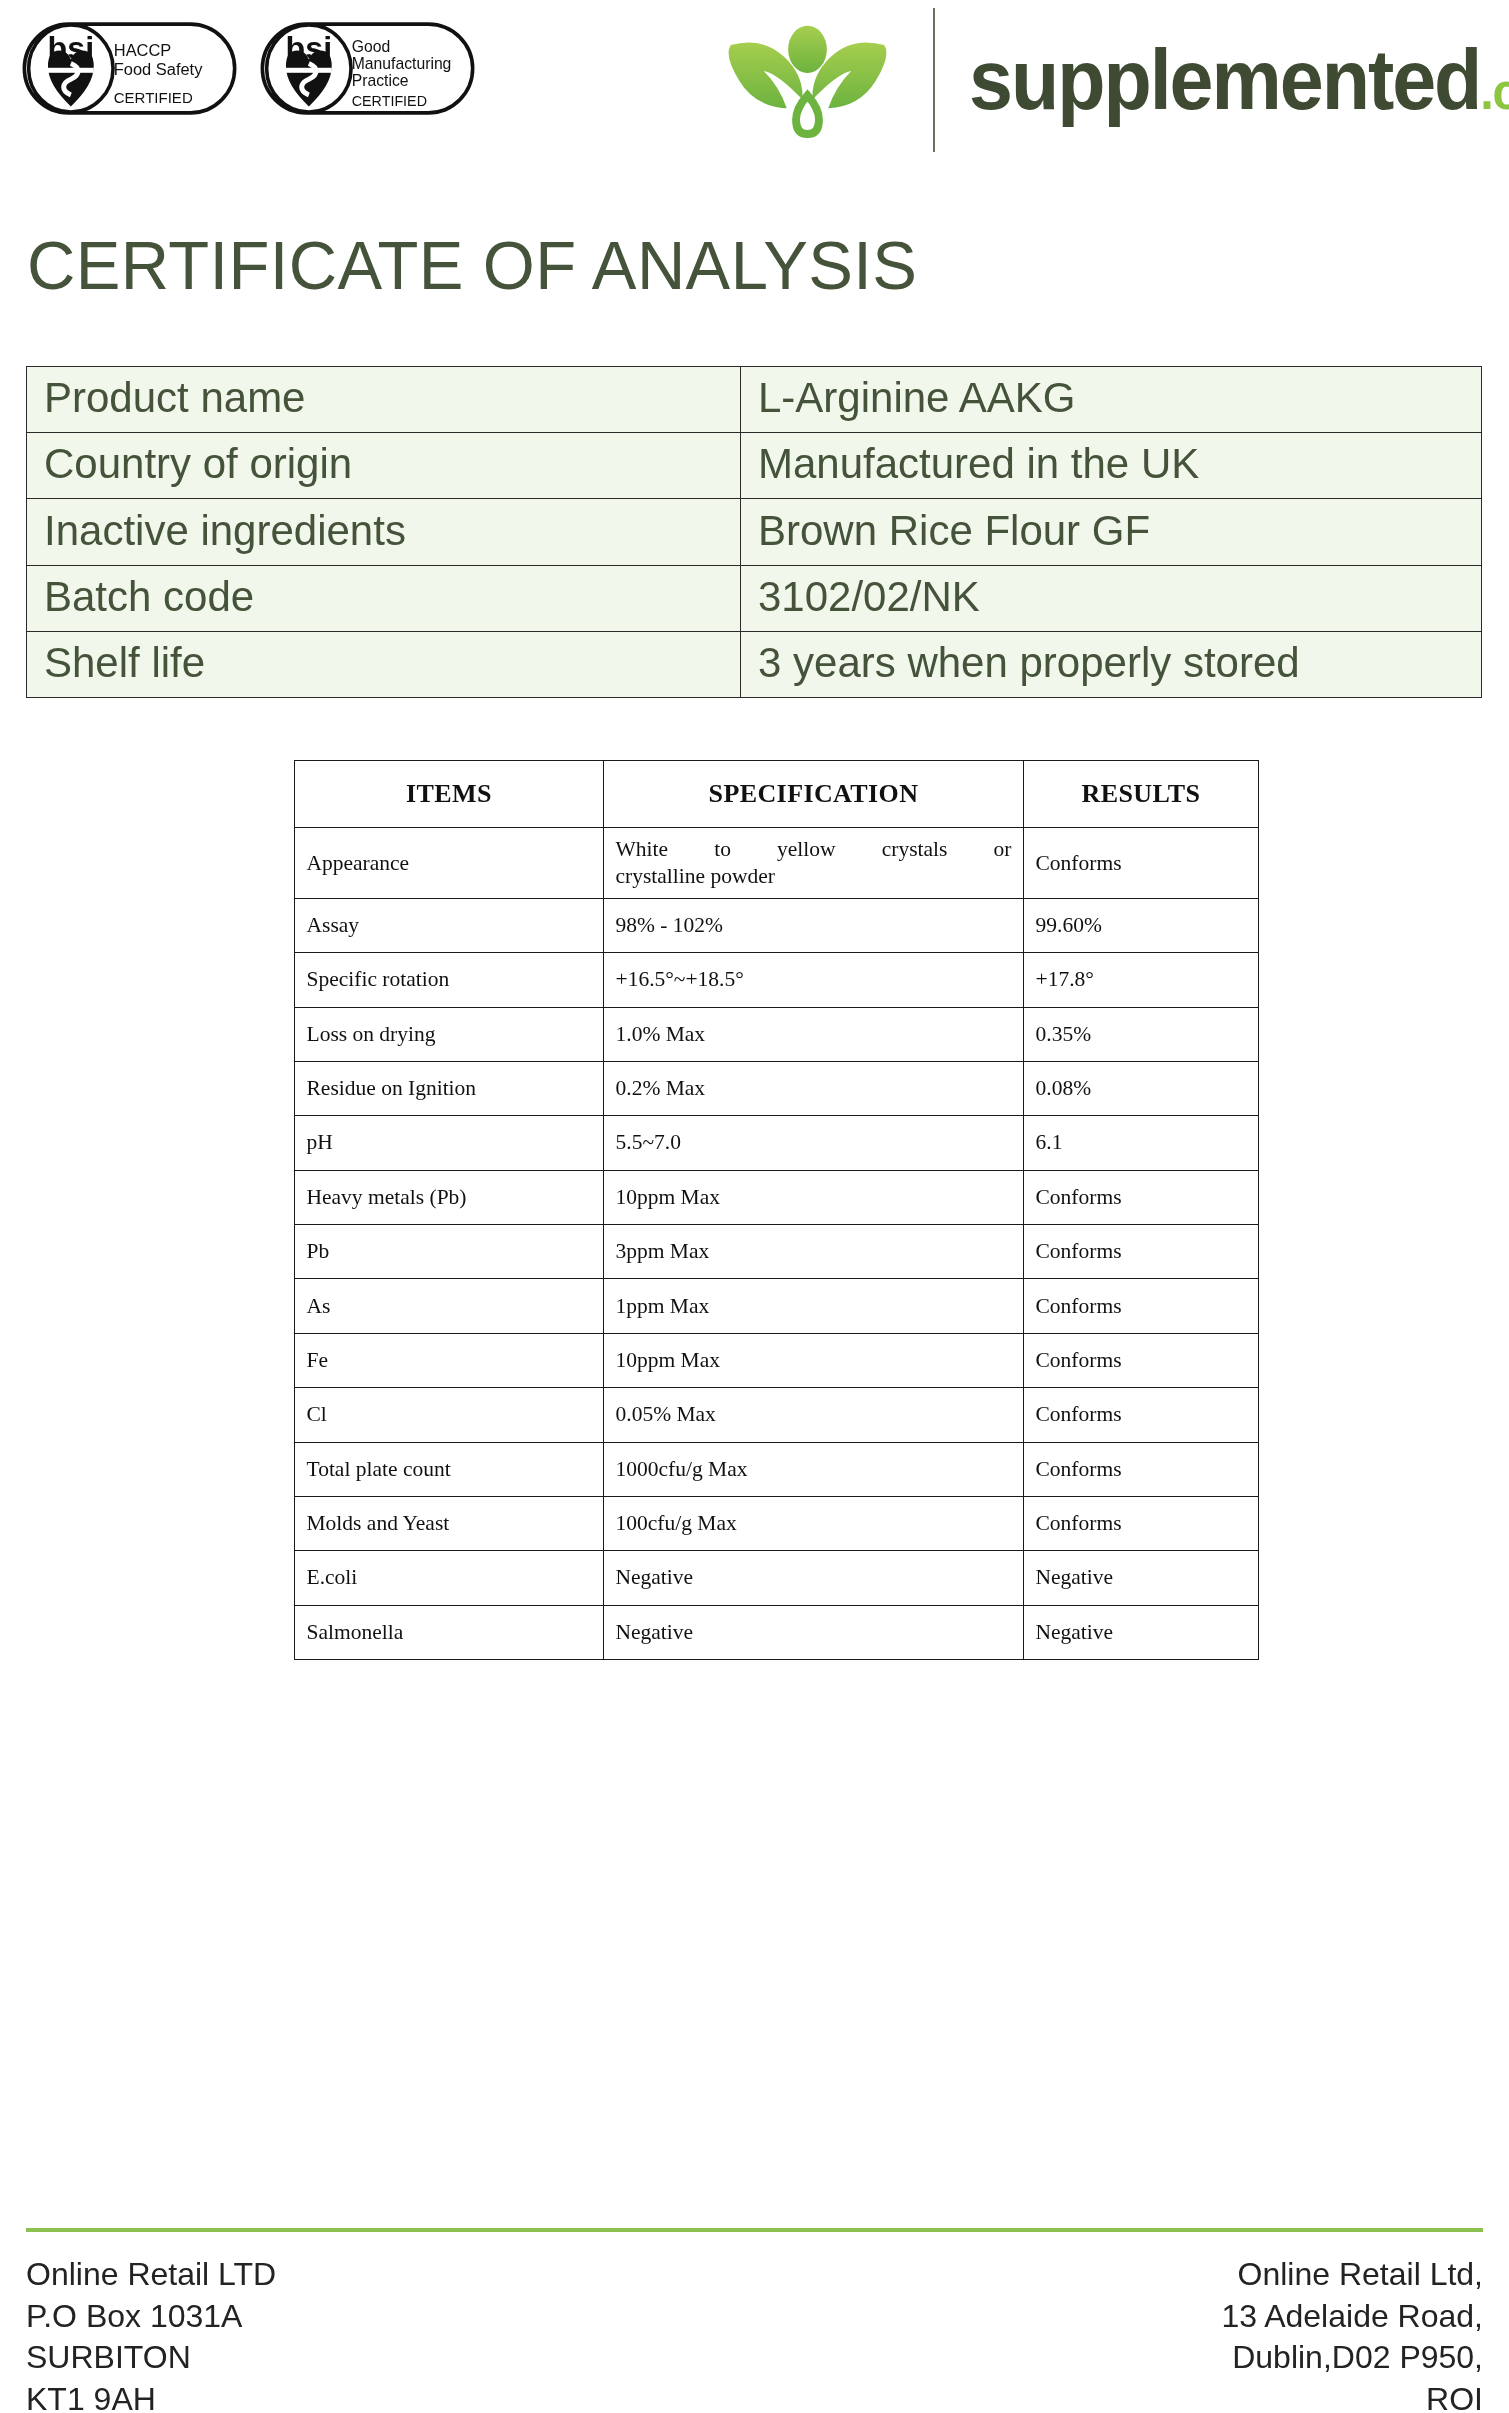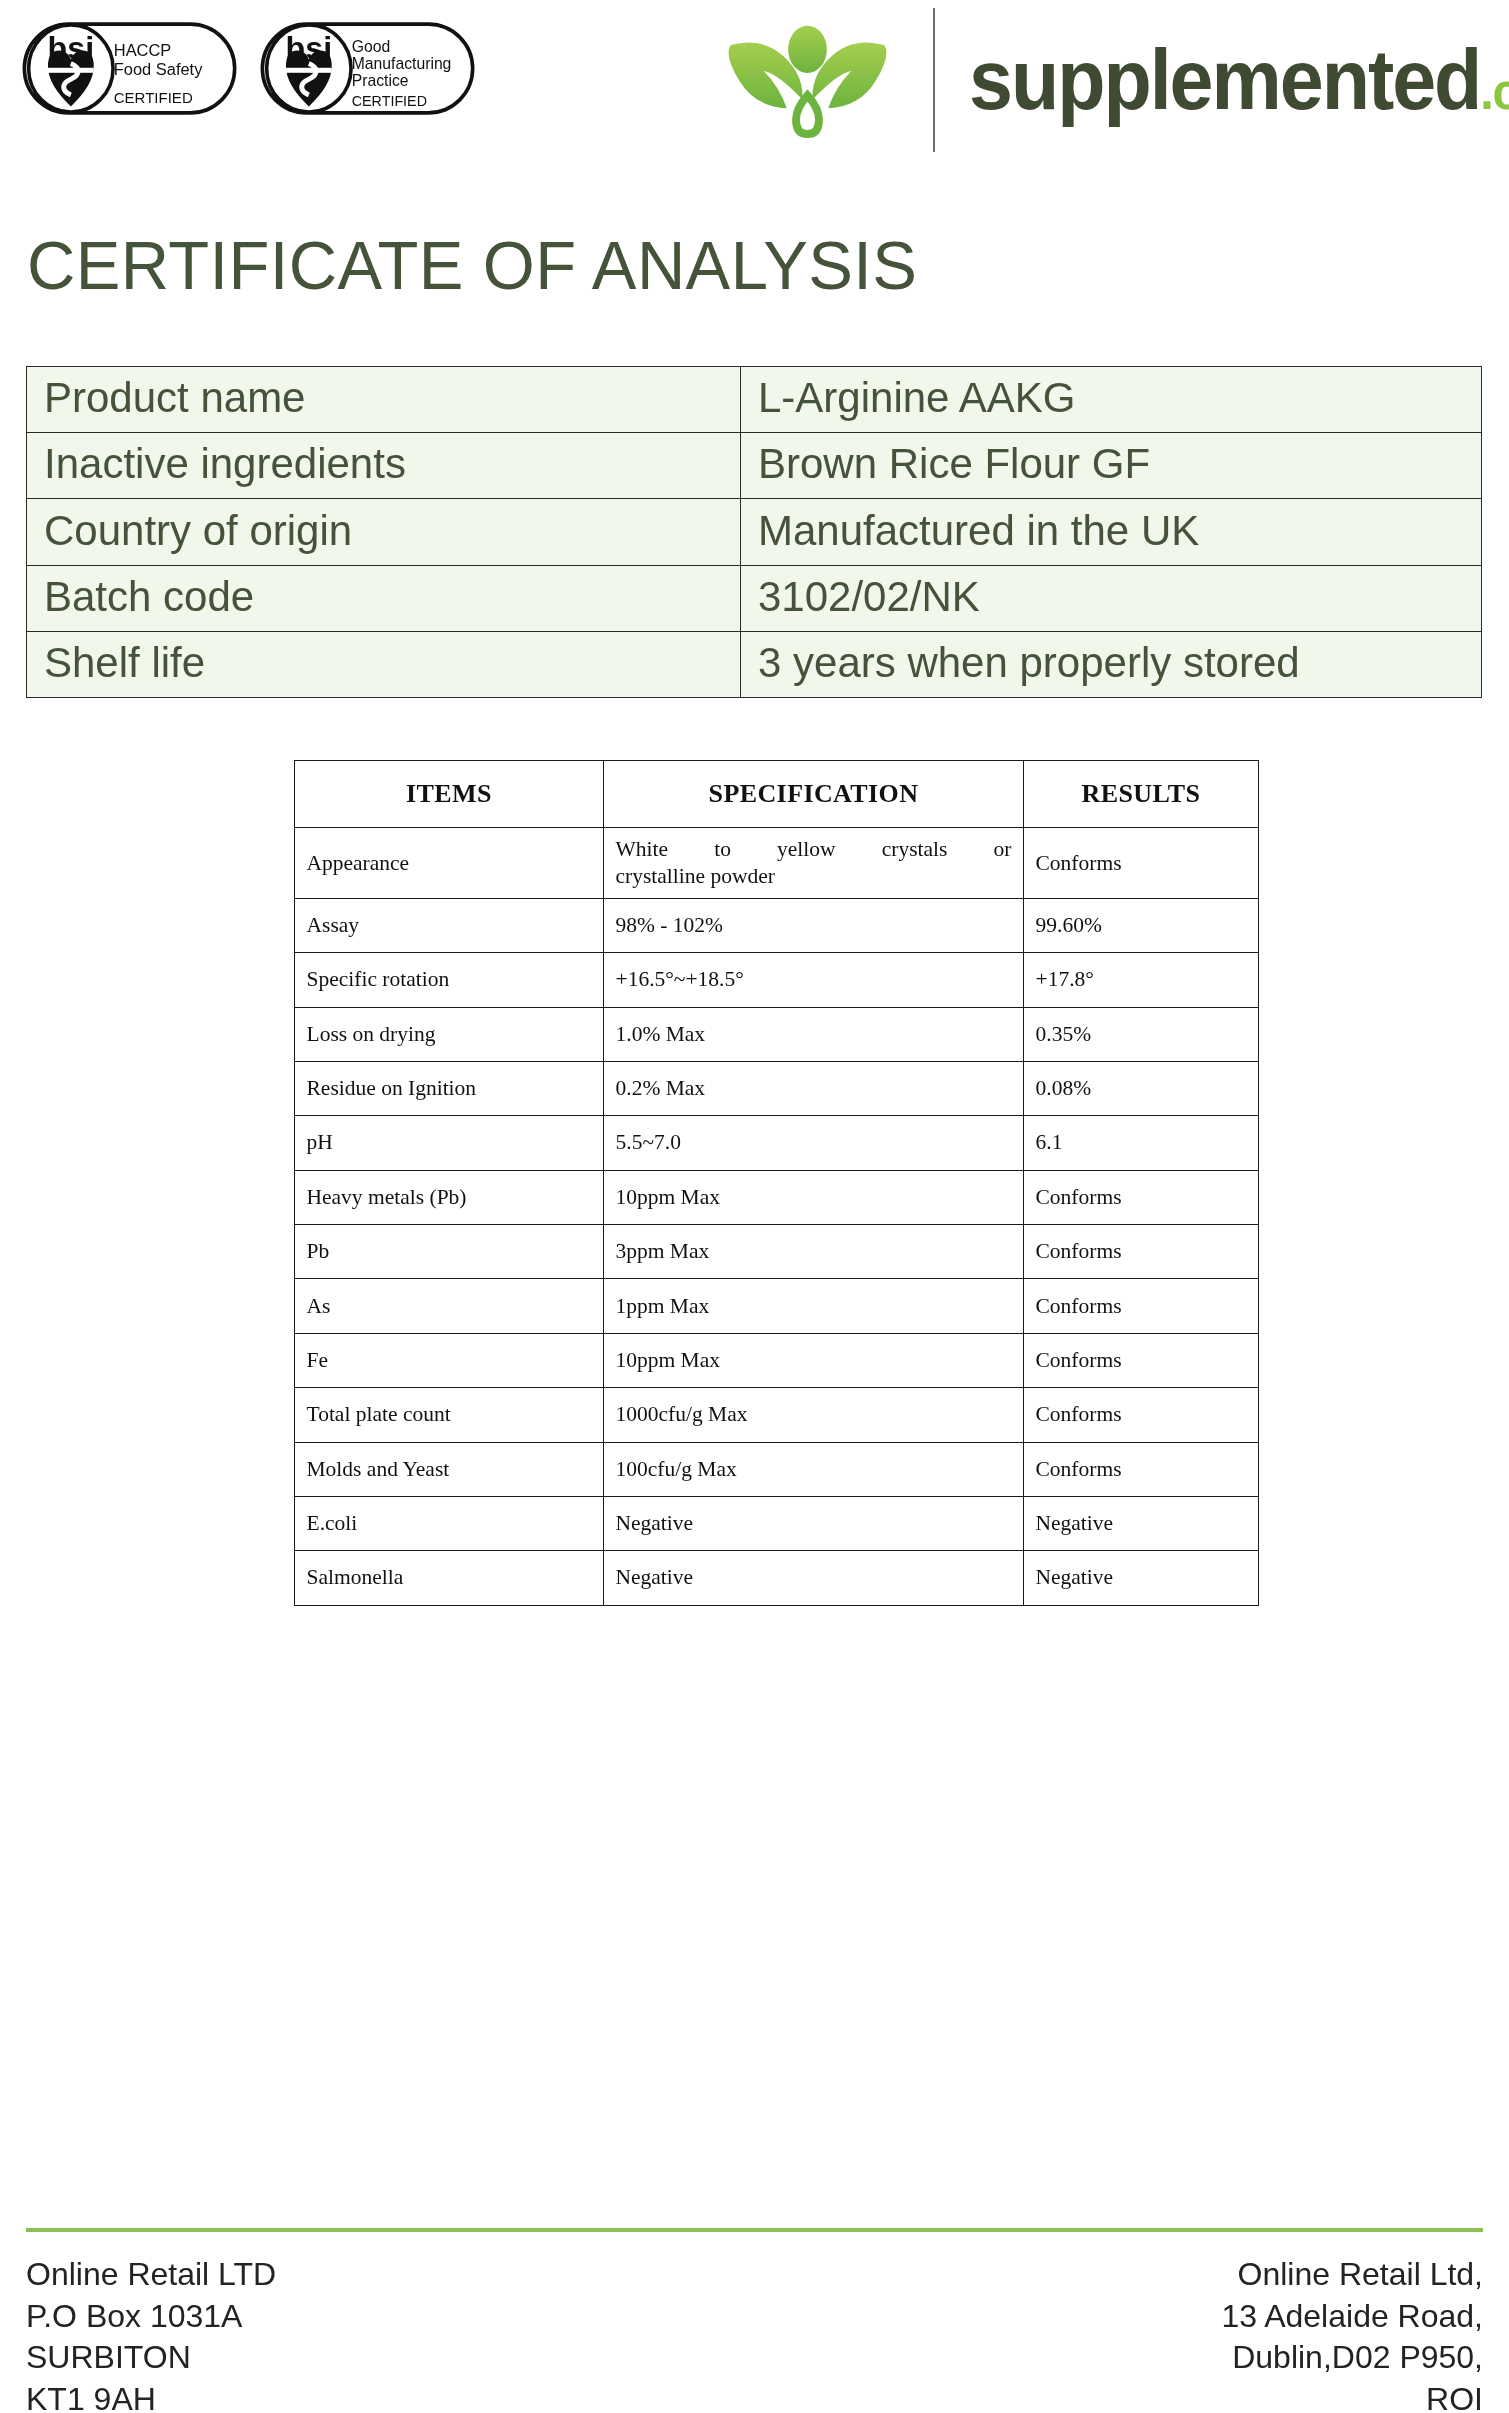--- a/index.html
+++ b/index.html
@@ -242,26 +242,26 @@
   <colgroup>
       <col style="width:714px">
       <col>
     </colgroup>
   <tbody>
     <tr>
       <td class="info-label">Product name</td>
       <td class="info-value">L-Arginine AAKG</td>
     </tr>
     <tr>
+      <td class="info-label">Country of origin</td>
+      <td class="info-value">Manufactured in the UK</td>
+    </tr>
+    <tr>
       <td class="info-label">Inactive ingredients</td>
       <td class="info-value">Brown Rice Flour GF</td>
-    </tr>
-    <tr>
-      <td class="info-label">Country of origin</td>
-      <td class="info-value">Manufactured in the UK</td>
     </tr>
     <tr>
       <td class="info-label">Batch code</td>
       <td class="info-value">3102/02/NK</td>
     </tr>
     <tr>
       <td class="info-label">Shelf life</td>
       <td class="info-value">3 years when properly stored</td>
     </tr>
   </tbody>
@@ -322,20 +322,25 @@
       <td>Conforms</td>
     </tr>
     <tr>
       <td>As</td>
       <td>1ppm Max</td>
       <td>Conforms</td>
     </tr>
     <tr>
       <td>Fe</td>
       <td>10ppm Max</td>
+      <td>Conforms</td>
+    </tr>
+    <tr>
+      <td>Cl</td>
+      <td>0.05% Max</td>
       <td>Conforms</td>
     </tr>
     <tr>
       <td>Total plate count</td>
       <td>1000cfu/g Max</td>
       <td>Conforms</td>
     </tr>
     <tr>
       <td>Molds and Yeast</td>
       <td>100cfu/g Max</td>

